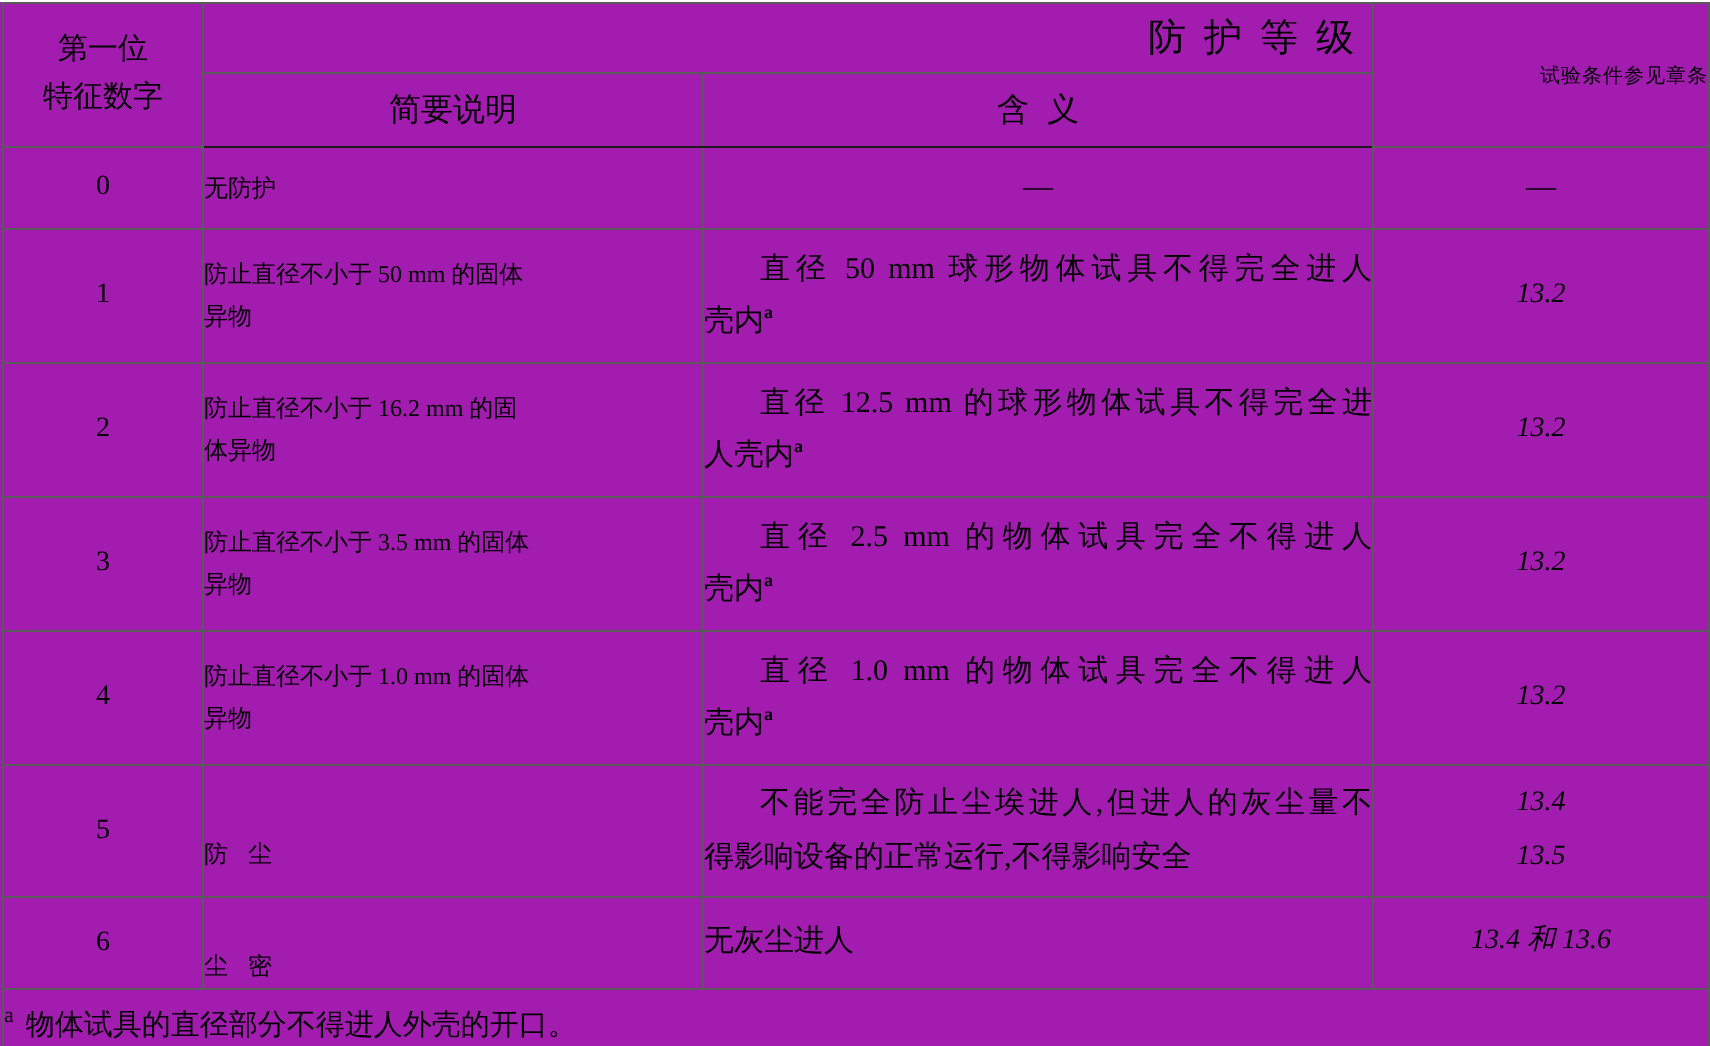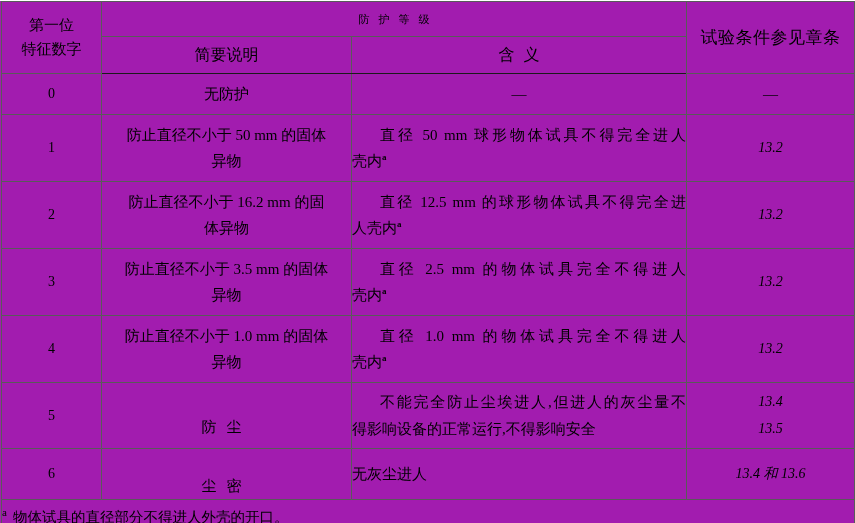--- a/index.html
+++ b/index.html
@@ -43,23 +43,23 @@
     border: 1px solid #2b2b2b;
   }
 
   .col-a { width: 100px; }
   .col-b { width: 250px; }
   .col-c { width: 335px; }
   .col-d { width: 168px; }
 
   
   .hdr-span {
-    text-align: center;
+    text-align: right;
     height: 34px;
-    font-size: 11px;
+    font-size: 19px;
     font-weight: bold;
     letter-spacing: 9px;
     text-indent: 9px;
     border-bottom: 1px solid #2b2b2b;
   }
   .hdr-firstcol {
     text-align: center;
     font-size: 15px;
     font-weight: bold;
     line-height: 1.55;
@@ -69,40 +69,40 @@
     text-align: center;
     height: 36px;
     font-size: 16px;
     font-weight: bold;
   }
   .hdr-sub.wide {
     letter-spacing: 9px;
     text-indent: 9px;
   }
   .hdr-last {
-    text-align: center;
-    font-size: 17px;
+    text-align: right;
+    font-size: 10px;
     font-weight: bold;
     letter-spacing: 0.5px;
   }
 
   thead tr:last-child td,
   thead tr:last-child th {
     border-bottom: 1.6px solid #1a1a1a;
   }
 
   
   .c-digit {
     text-align: center;
     font-size: 14px;
     font-family: "Liberation Serif", "DejaVu Serif", serif;
   }
   .c-desc {
-    text-align: center;
-    font-size: 15px;
+    text-align: left;
+    font-size: 12px;
     font-weight: bold;
     line-height: 1.75;
     padding: 5px 8px 5px 12px;
   }
   .c-mean {
     text-align: left;
     font-size: 15px;
     font-weight: bold;
     line-height: 1.75;
     padding: 5px 8px 5px 10px;

